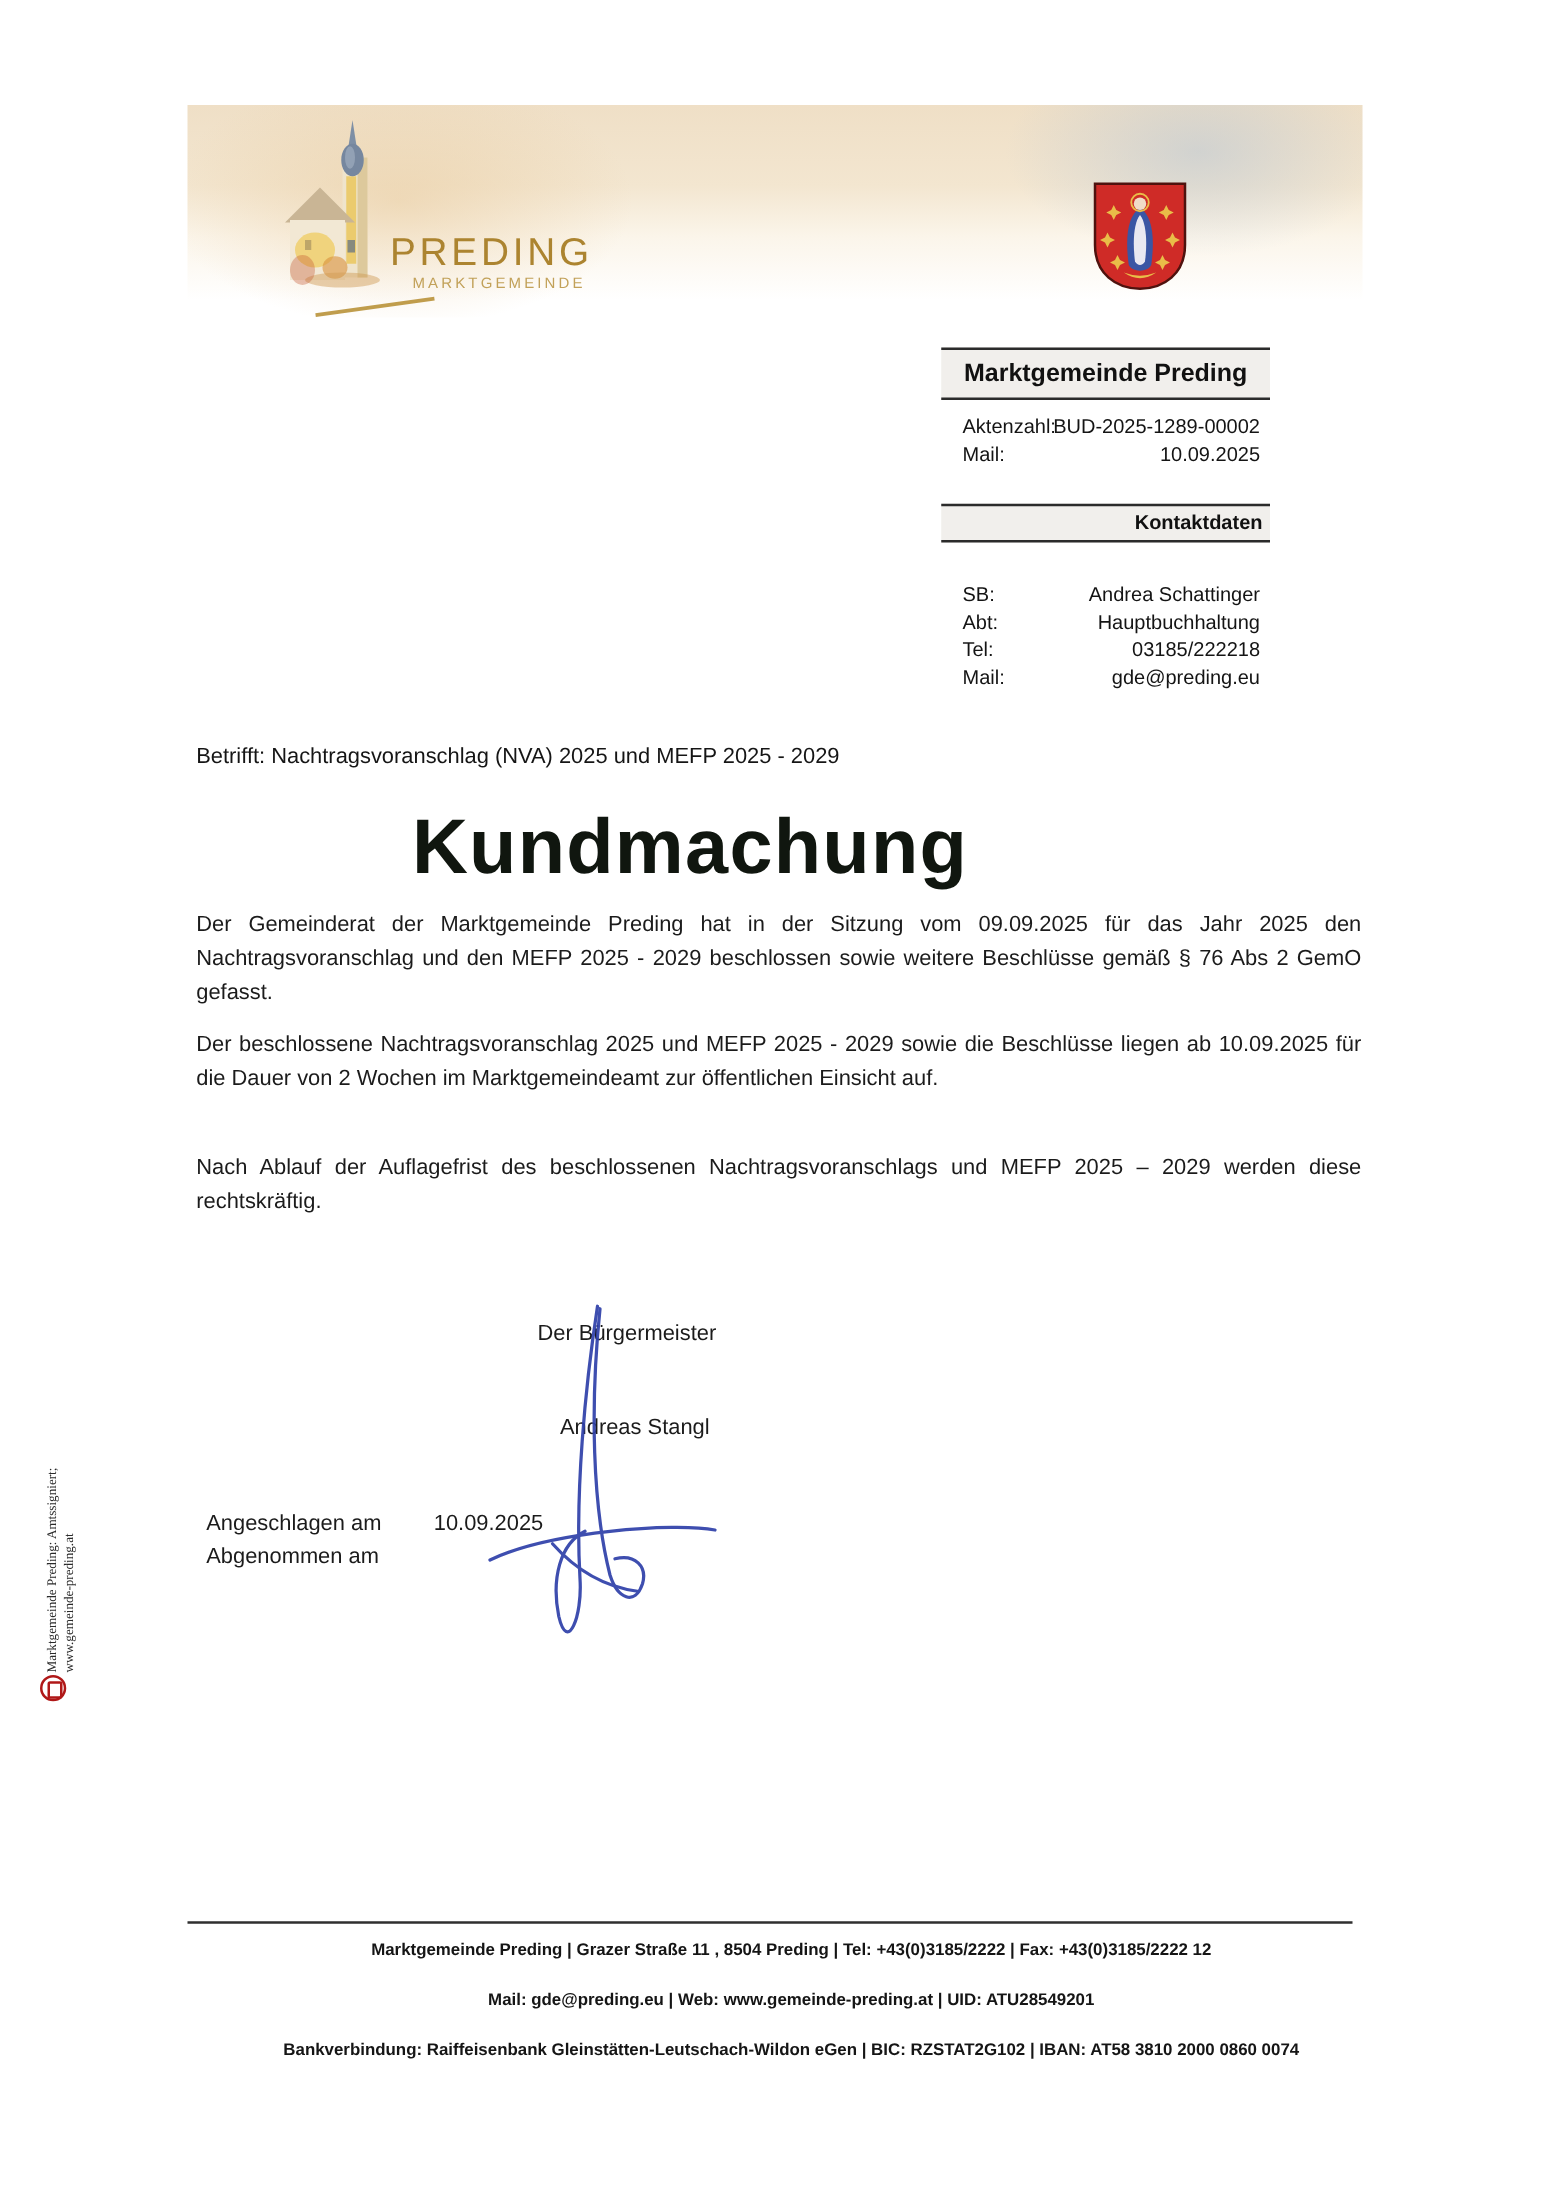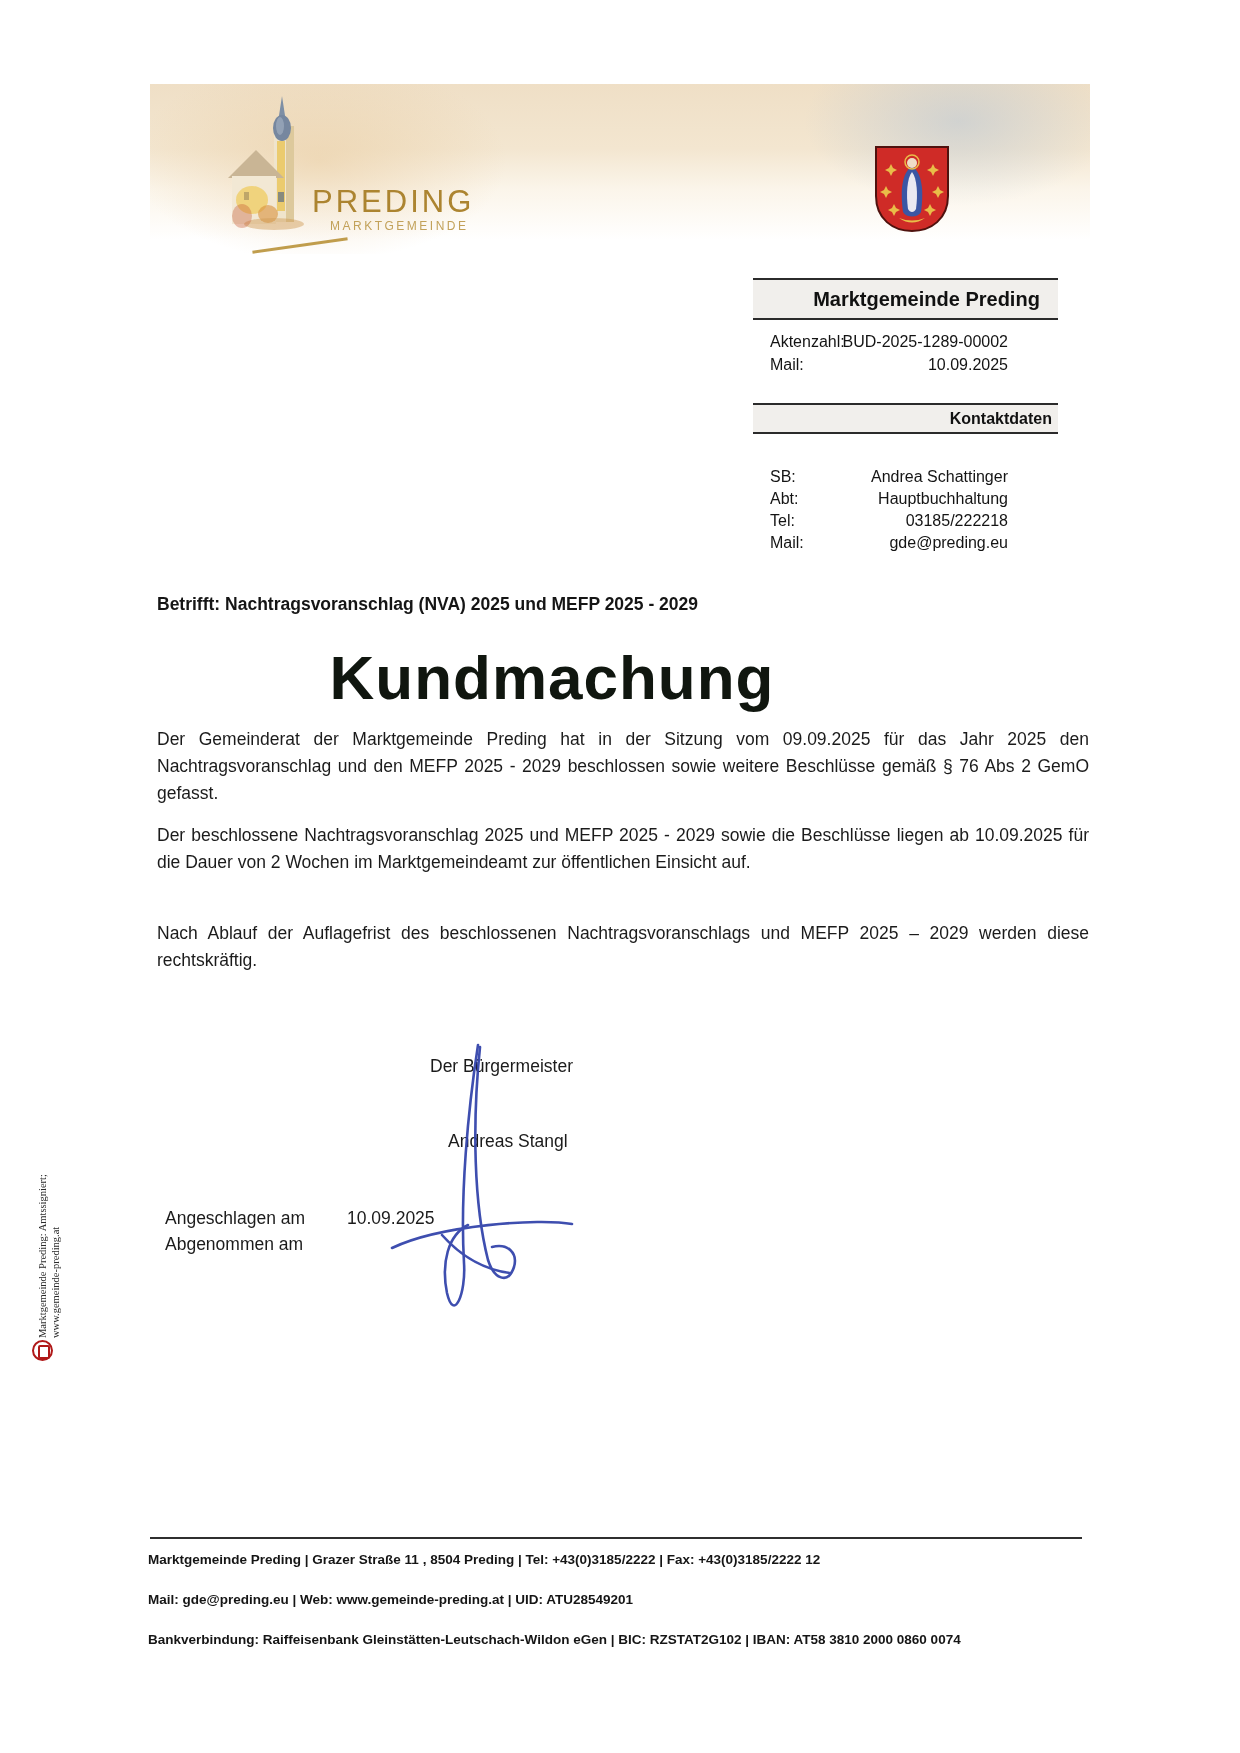--- a/index.html
+++ b/index.html
@@ -22,28 +22,28 @@
     position:absolute;left:312px;top:184px;
     font-size:31px;letter-spacing:3px;color:#ac8430;font-weight:400;
   }
   .logo-sub{
     position:absolute;left:330px;top:219px;
     font-size:12px;letter-spacing:2.5px;color:#c2a159;
   }
   .crest{position:absolute;left:872px;top:144px;width:80px;height:90px;}
   
   .ibox{position:absolute;left:753px;width:263px;}
-  .band{border-top:2px solid #2b2b2b;border-bottom:2px solid #2b2b2b;background:#f1efec;padding-left:42px;}
+  .band{border-top:2px solid #2b2b2b;border-bottom:2px solid #2b2b2b;background:#f1efec;}
   .band1{top:278px;height:38px;line-height:38px;text-align:center;font-weight:bold;font-size:20px;color:#111;}
   .band2{top:403px;height:27px;line-height:27px;text-align:right;font-weight:bold;font-size:16px;color:#111;padding-right:6px;width:257px;}
   .frow{position:absolute;left:753px;width:257px;font-size:16px;color:#141414;}
   .frow .lab{position:absolute;left:17px;text-align:right;}
   .frow .val{position:absolute;right:2px;}
   
-  .subject{position:absolute;left:157px;top:594px;font-size:17.5px;font-weight:bold;color:#151515;}
+  .subject{position:absolute;left:157px;top:594px;font-size:17.5px;font-weight:normal;color:#151515;}
   .doc-title{
     position:absolute;left:157px;top:642px;width:790px;text-align:center;
     font-size:62px;font-weight:bold;letter-spacing:1px;color:#10160f;
   }
   .para{
     position:absolute;left:157px;width:932px;margin:0;
     font-size:17.5px;line-height:27px;color:#1b1b1b;text-align:justify;
   }
   .p1{top:726px;} .p2{top:822px;} .p3{top:920px;}
   .sig-role{position:absolute;left:430px;top:1056px;font-size:17.5px;color:#1b1b1b;}
@@ -62,21 +62,21 @@
   .seal{
     position:absolute;left:32px;top:1340px;width:21px;height:21px;
     border:2px solid #b01818;border-radius:50%;box-sizing:border-box;
   }
   .seal:before{
     content:"";position:absolute;left:4px;top:3px;width:8px;height:10px;
     border:2px solid #b01818;border-radius:2px;
   }
   
   .footer-rule{position:absolute;left:150px;top:1537px;width:932px;height:2px;background:#2f2f2f;}
-  .fline{position:absolute;left:148px;width:932px;font-size:13.5px;font-weight:bold;color:#151515;}
+  .fline{position:absolute;left:167px;width:932px;text-align:center;font-size:13.5px;font-weight:bold;color:#151515;}
   .f1{top:1552px;} .f2{top:1592px;} .f3{top:1632px;}
 </style>
 </head>
 <body>
 
 <div class="page">
 
   <div class="banner"></div>
 
   <svg class="church" viewBox="0 0 120 156">

